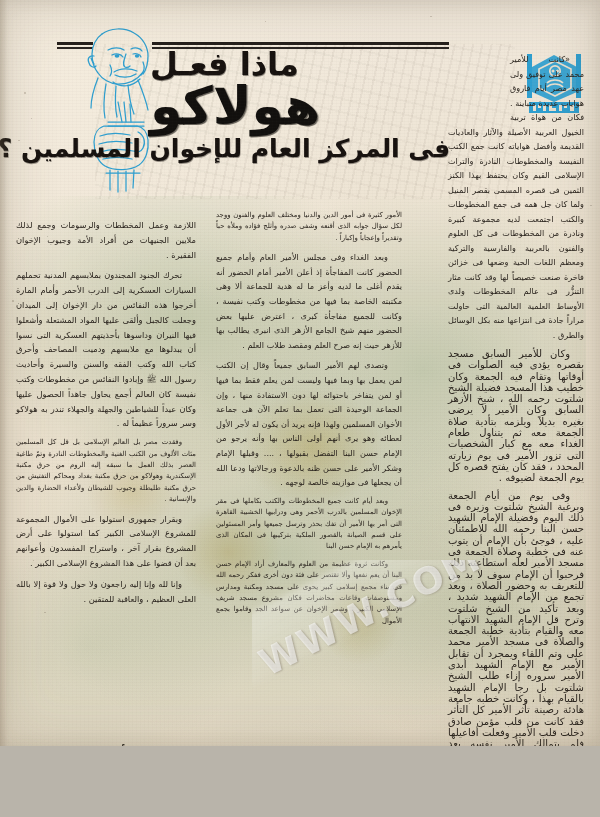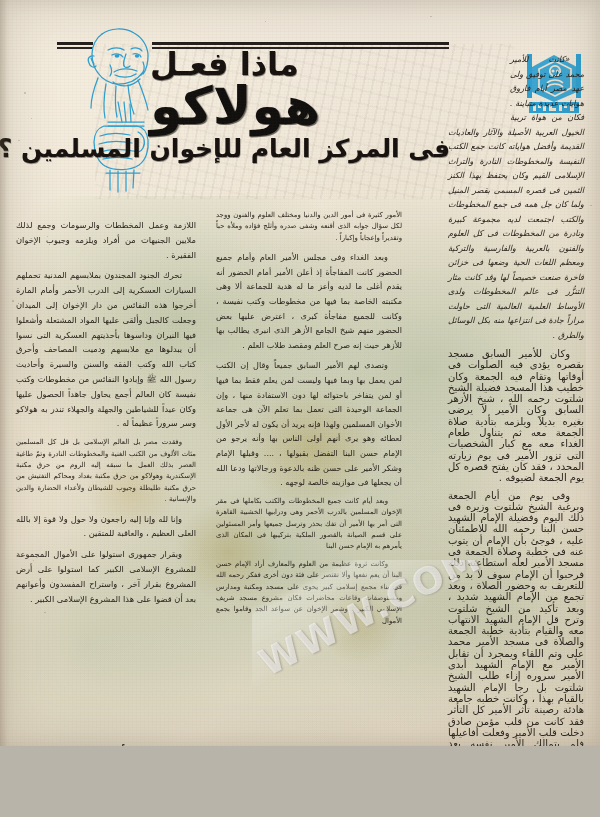--- a/index.html
+++ b/index.html
@@ -169,21 +169,20 @@
 
   
   #col-right {
     right: 16px; top: 50px;
     width: 136px;
   }
   #col-right .rt-head {
     font-size: 8.1px;
     line-height: 14.5px;
     padding-top: 2px;
-    font-style: italic;
   }
   #col-right .shape { 
     float: left; 
     width: 62px; height: 62px; 
     shape-outside: inset(0); 
   }
   #col-right .rt-body {
     font-size: 8.1px;
     line-height: 14.6px;
   }
@@ -418,25 +417,25 @@
 
     <div class="col" id="col-mid">
       <p class="small">الأمور كثيرة فى أمور الدين والدنيا ومختلف العلوم والفنون ووجد لكل سؤال جوابه الذى أقنعه وشفى صدره وأثلج فؤاده وملأه حباً وتقديراً وإعجاباً وإكباراً .</p>
       <p class="lead">وبعد الغداء وفى مجلس الأمير العام وأمام جميع الحضور كانت المفاجأة إذ أعلن الأمير أمام الحضور أنه يقدم أغلى ما لديه وأعز ما له هدية للجماعة ألا وهى مكتبته الخاصة بما فيها من مخطوطات وكتب نفيسة ، وكانت للجميع مفاجأة كبرى ، اعترض عليها بعض الحضور منهم شيخ الجامع الأزهر الذى انبرى يطالب بها للأزهر حيث إنه صرح العلم ومقصد طلاب العلم .</p>
       <p class="lead">وتصدى لهم الأمير السابق جميعاً وقال إن الكتب لمن يعمل بها وبما فيها وليست لمن يعلم فقط بما فيها أو لمن يتفاخر باحتوائه لها دون الاستفادة منها ، وإن الجماعة الوحيدة التى تعمل بما تعلم الآن هى جماعة الأخوان المسلمين ولهذا فإنه يريد أن يكون له لأجر الأول لعطائه وهو يرى أنهم أولى الناس بها وأنه يرجو من الإمام حسن البنا التفضل بقبولها ، .... وقبلها الإمام وشكر الأمير على حسن ظنه بالدعوة ورجالاتها ودعا الله أن يجعلها فى موازينه خالصة لوجهه .</p>
       <p class="small lead">وبعد أيام كانت جميع المخطوطات والكتب بكاملها فى مقر الإخوان المسلمين بالدرب الأحمر وهى ودرابيها الخشبية القاهرة التى أمر بها الأمير أن تفك بحذر وترسل جميعها وأمر المسئولين على قسم الصيانة بالقصور الملكية بتركيبها فى المكان الذى يأمرهم به الإمام حسن البنا</p>
       <p class="small lead">وكانت ثروة عظيمة من العلوم والمعارف أراد الإمام حسن البنا أن يعم نفعها وألا تقتصر على فئة دون أخرى ففكر رحمه الله فى بناء مجمع إسلامى كبير يحوى على مسجد ومكتبة ومدارس ومستوصفات وقاعات محاضرات فكان مشروع مسجد شريف الإسلامى الكبير ، وشمر الإخوان عن سواعد الجد وقاموا بجمع الأموال</p>
     </div>
 
     <div class="col" id="col-left">
-      <p>اللازمة وعمل المخططات والرسومات وجمع لذلك ملايين الجنيهات من أفراد ويلزمه وجيوب الإخوان الفقيرة .</p>
+      <p>اللازمة وعمل المخططات والرسومات وجمع لذلك ملايين الجنيهات من أفراد الأمة وجيوب الإخوان الفقيرة .</p>
       <p class="lead">تحرك الجنود المجندون بملابسهم المدنية تحملهم السيارات العسكرية إلى الدرب الأحمر وأمام المارة أخرجوا هذه النفائس من دار الإخوان إلى الميدان وجعلت كالجبل وألقى عليها المواد المشتعلة وأشعلوا فيها النيران وداسوها بأحذيتهم العسكرية التى نسوا أن يبدلوها مع ملابسهم ودميت المصاحف وأحرق كتاب الله وكتب الفقه والسنن والسيرة وأحاديث رسول الله ﷺ وإبادوا النفائس من مخطوطات وكتب نفيسة كان العالم أجمع يحاول جاهداً الحصول عليها وكان عيداً للشياطين والجهلة والجهلاء تندر به هولاكو وسر سروراً عظيماً له .</p>
       <p class="small lead">وفقدت مصر بل العالم الإسلامى بل قل كل المسلمين مئات الألوف من الكتب الغنية والمخطوطات النادرة وتمّ طاغية العصر بذلك العمل ما سبقه إليه الروم من حرق مكتبة الإسكندرية وهولاكو من حرق مكتبة بغداد ومحاكم التفتيش من حرق مكتبة طليطلة وجيوب للشيطان ولأعداء الحضارة والدين والإنسانية .</p>
+      <p class="lead">وبقرار جمهورى استولوا على الأموال المجموعة للمشروع الإسلامى الكبير كما استولوا على أرض المشروع بقرار آخر ، واستراح المفسدون وأعوانهم بعد أن قضوا على هذا المشروع الإسلامى الكبير .</p>
       <p class="lead">وإنا لله وإنا إليه راجعون ولا حول ولا قوة إلا بالله العلى العظيم ، والعاقبة للمتقين .</p>
-      <p class="lead">وبقرار جمهورى استولوا على الأموال المجموعة للمشروع الإسلامى الكبير كما استولوا على أرض المشروع بقرار آخر ، واستراح المفسدون وأعوانهم بعد أن قضوا على هذا المشروع الإسلامى الكبير .</p>
     </div>
 
     <div class="signature">أبو عمر</div>
     <div class="footer">● لواء الإسلام ١٧ ●</div>
 
   </div>
 
   <div class="watermark">
     <div class="watermark-band"></div>
     <div class="watermark-text">WWW.COM</div>

